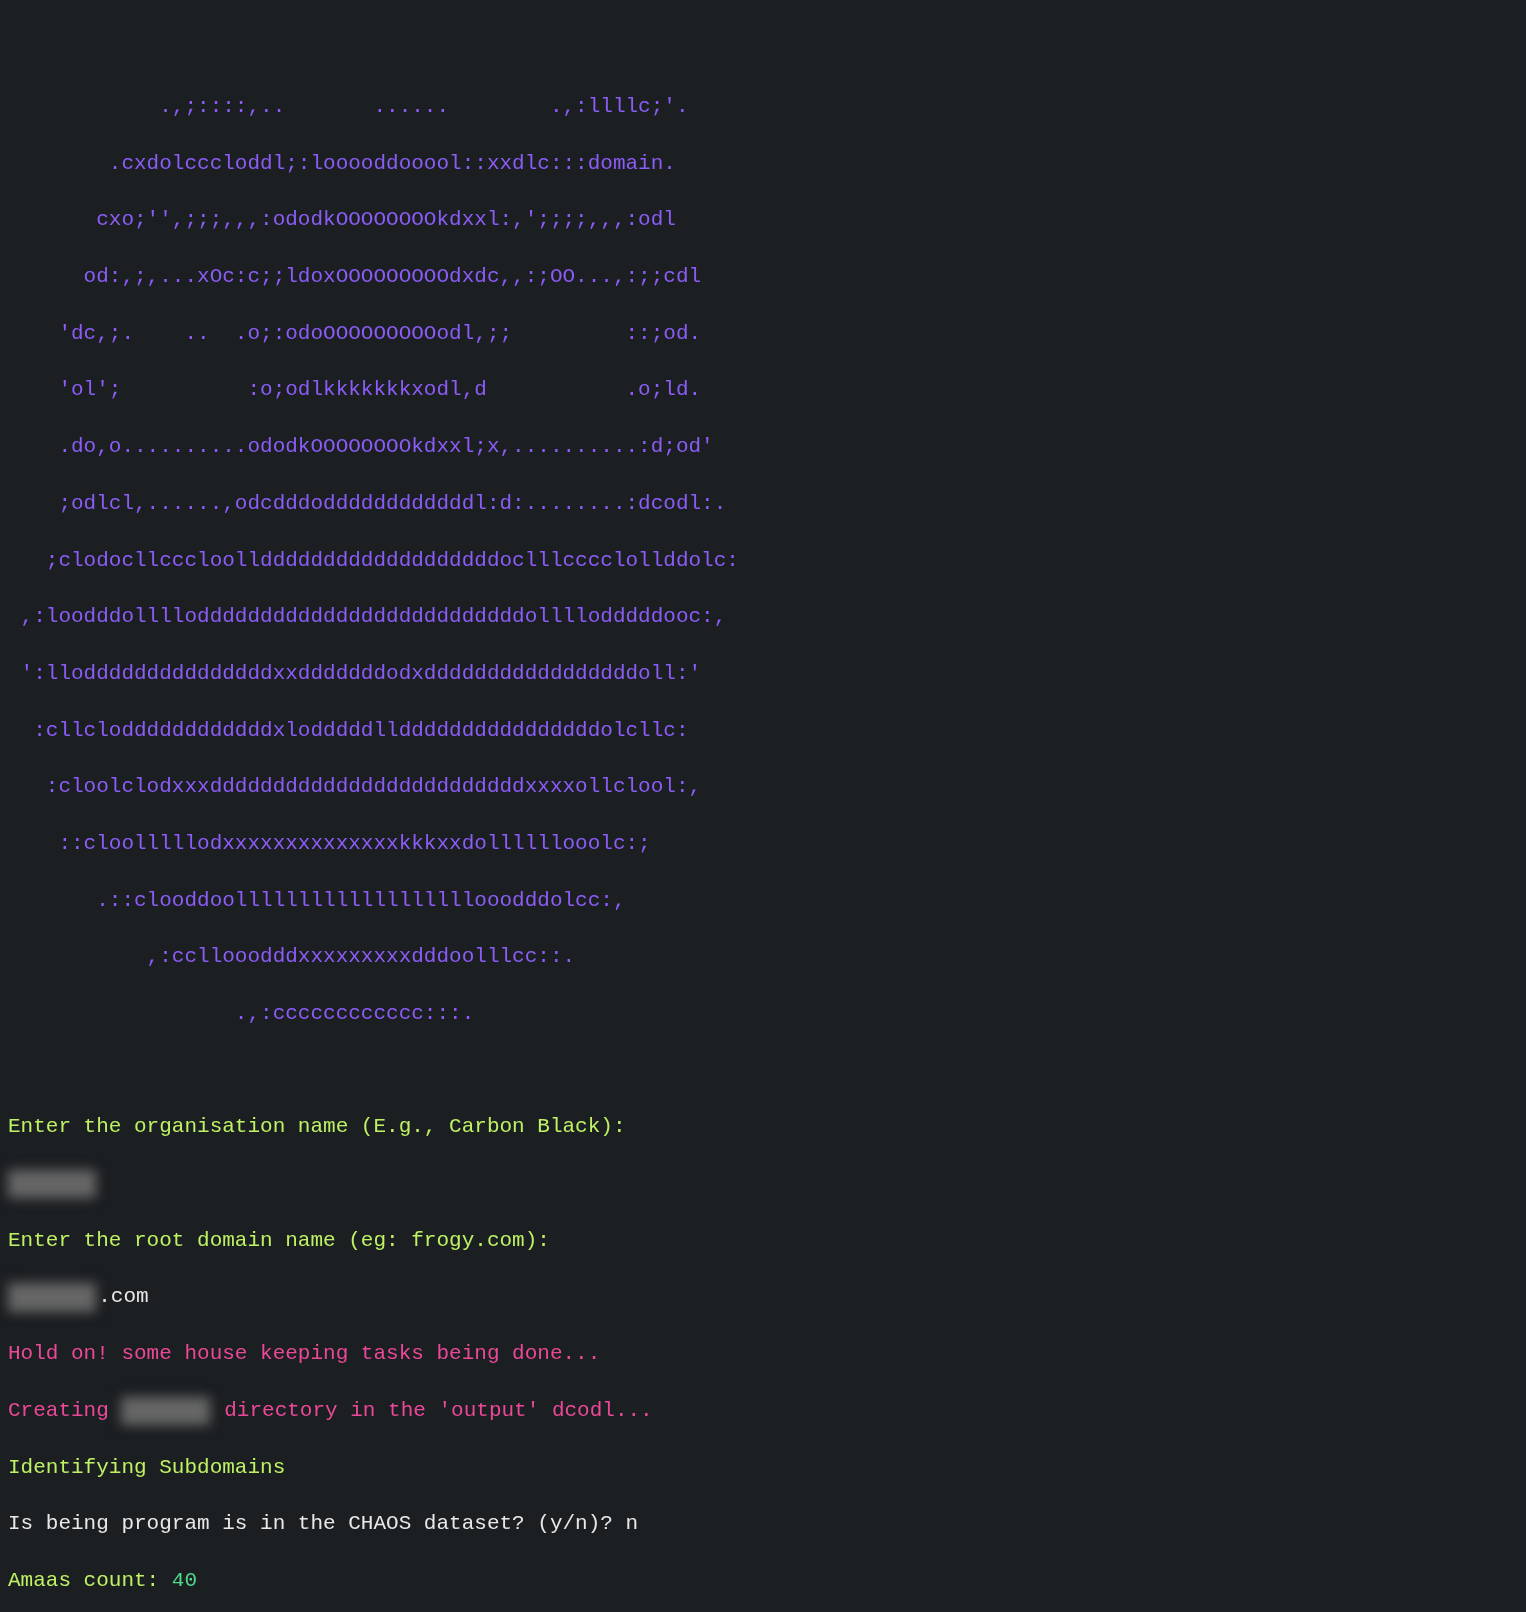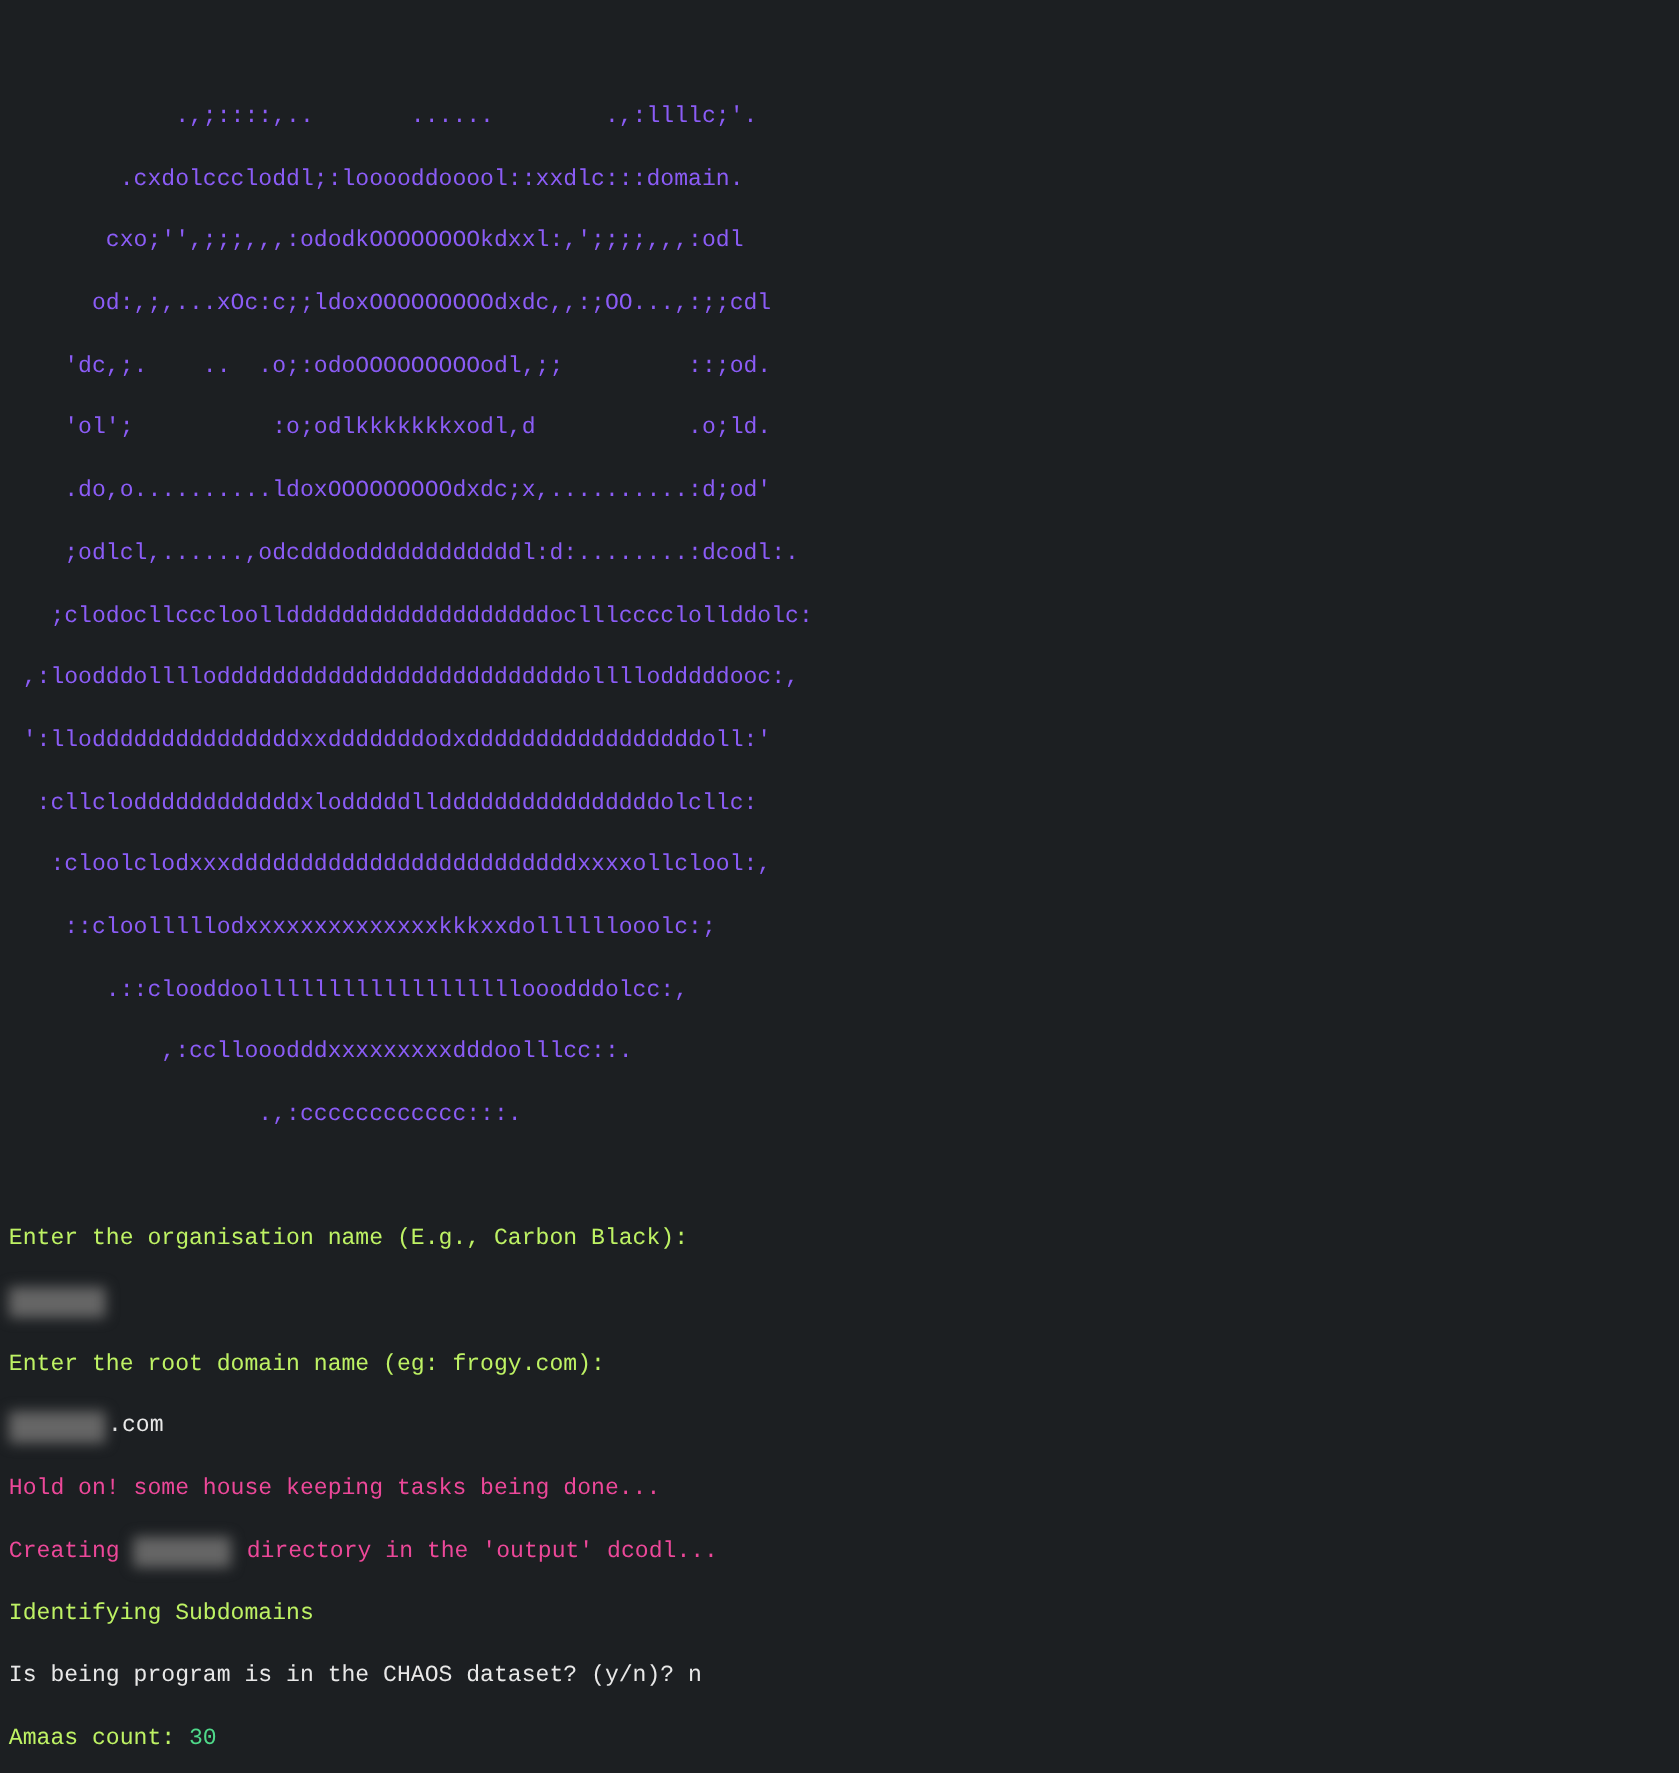--- a/index.html
+++ b/index.html
@@ -38,41 +38,41 @@
 </head>
 <body>
 
 
 <span class="ascii">            .,;::::,..       ......        .,:llllc;'.</span>
 <span class="ascii">        .cxdolcccloddl;:looooddooool::xxdlc:::domain.</span>
 <span class="ascii">       cxo;'',;;;,,,:ododkOOOOOOOOkdxxl:,';;;;,,,:odl</span>
 <span class="ascii">      od:,;,...xOc:c;;ldoxOOOOOOOOOdxdc,,:;OO...,:;;cdl</span>
 <span class="ascii">    'dc,;.    ..  .o;:odoOOOOOOOOOodl,;;         ::;od.</span>
 <span class="ascii">    'ol';          :o;odlkkkkkkkxodl,d           .o;ld.</span>
-<span class="ascii">    .do,o..........ldoxOOOOOOOOOdxdc;x,..........:d;od'</span>
+<span class="ascii">    .do,o..........ododkOOOOOOOOkdxxl;x,..........:d;od'</span>
 <span class="ascii">    ;odlcl,......,odcdddoddddddddddddl:d:........:dcodl:.</span>
 <span class="ascii">   ;clodocllcccloolldddddddddddddddddddoclllcccclollddolc:</span>
 <span class="ascii"> ,:loodddolllloddddddddddddddddddddddddddollllodddddooc:,</span>
 <span class="ascii"> ':llodddddddddddddddxxdddddddodxdddddddddddddddddoll:'</span>
 <span class="ascii">  :cllcloddddddddddddxlodddddllddddddddddddddddolcllc:</span>
 <span class="ascii">   :cloolclodxxxdddddddddddddddddddddddddxxxxollclool:,</span>
 <span class="ascii">    ::cloolllllodxxxxxxxxxxxxxxkkkxxdollllllooolc:;</span>
 <span class="ascii">       .::clooddoolllllllllllllllllllooodddolcc:,</span>
 <span class="ascii">           ,:ccllooodddxxxxxxxxxdddoolllcc::.</span>
 <span class="ascii">                  .,:cccccccccccc:::.</span>
 <span class="line"> </span>
 <span class="line cyan">Enter the organisation name (E.g., Carbon Black):</span>
 <span class="line"><span class="blur">███████</span></span>
 <span class="line cyan">Enter the root domain name (eg: frogy.com):</span>
 <span class="line"><span class="blur">███████</span><span class="white">.com</span></span>
 <span class="line darkgreen">Hold on! some house keeping tasks being done...</span>
 <span class="line"><span class="darkgreen">Creating </span><span class="blur">███████</span><span class="darkgreen"> directory in the 'output' dcodl...</span></span>
 <span class="line cyan">Identifying Subdomains</span>
 <span class="line"><span class="white">Is being program is in the CHAOS dataset? (y/n)? </span><span class="white">n</span></span>
-<span class="line"><span class="cyan">Amaas count: </span><span class="green">30</span></span>
+<span class="line"><span class="cyan">Amaas count: </span><span class="green">40</span></span>
 
 
 
 
 
 
 
 
 
 

